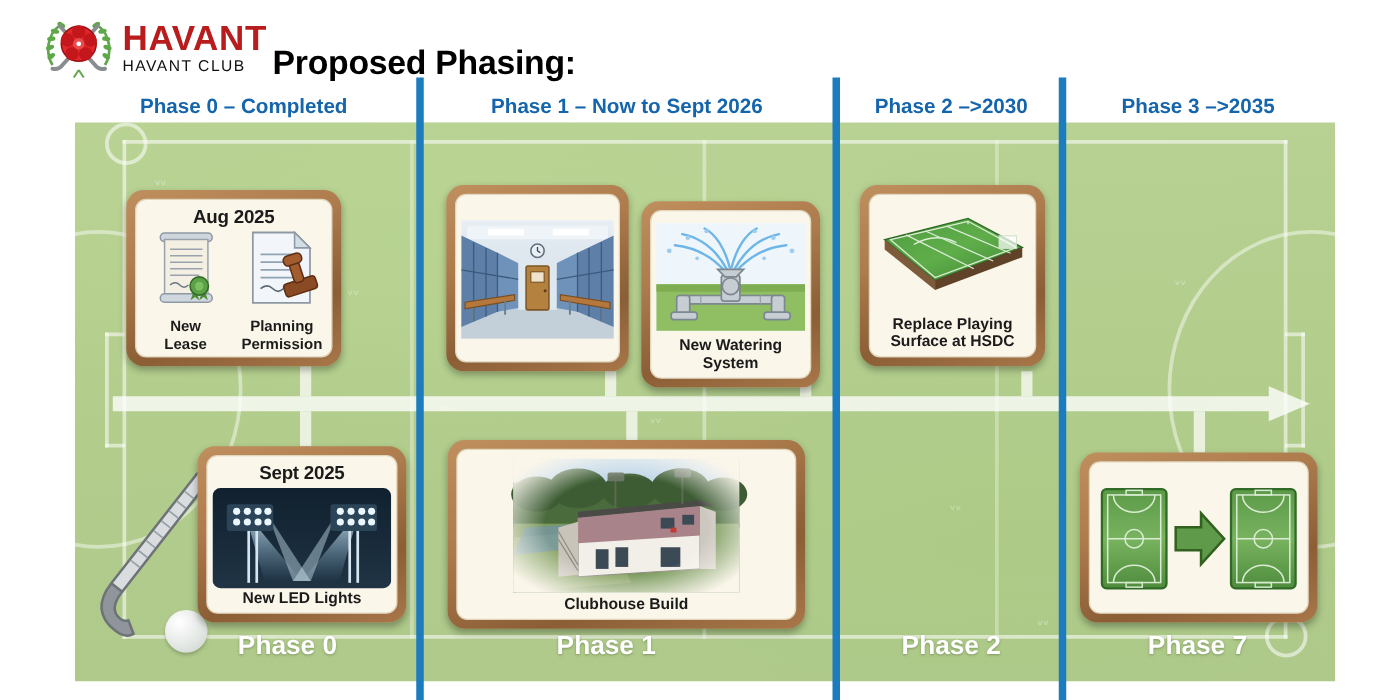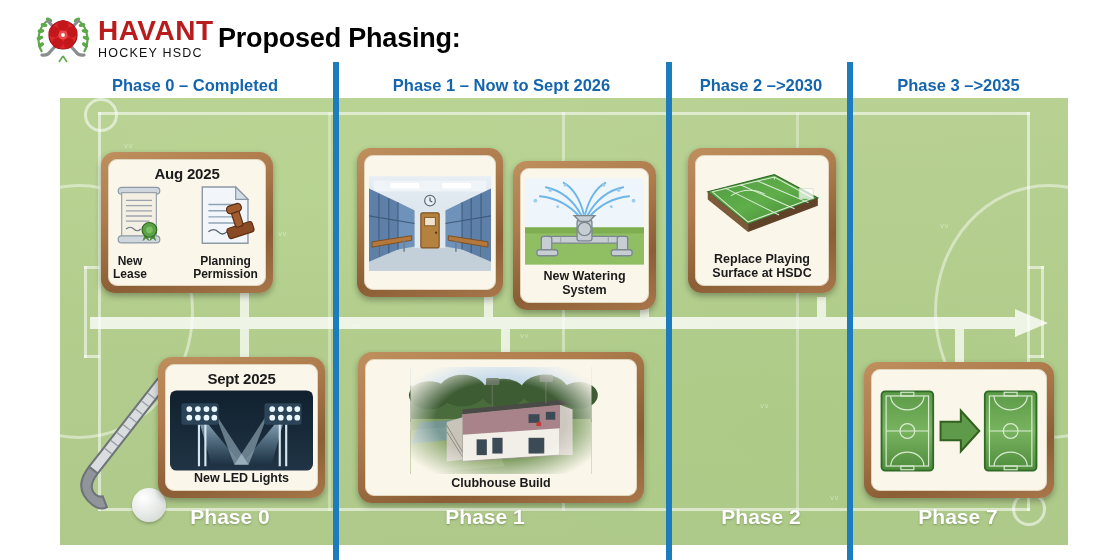--- a/index.html
+++ b/index.html
@@ -13,21 +13,21 @@
 
   
   #header { position: absolute; left:0; top:0; width:1119px; height:98px; }
 
   #logo-block { position:absolute; left:34px; top:12px; width:180px; height:52px; display:flex; align-items:center; gap:6px; }
   #logo-mark { width:58px; height:52px; position:relative; flex:none; }
   #logo-text { display:flex; flex-direction:column; justify-content:center; line-height:1; }
   #logo-name { font-size:28px; font-weight:bold; letter-spacing:0.5px; color:#b91c1c; }
   #logo-sub { font-size:12.5px; font-weight:normal; letter-spacing:1.2px; color:#111; margin-top:2px; }
 
-  #title { position:absolute; left:218px; top:23px; font-size:27px; font-weight:bold; color:#000; letter-spacing:-0.2px; }
+  #title { position:absolute; left:218px; top:35px; font-size:27px; font-weight:bold; color:#000; letter-spacing:-0.2px; }
 
   .phase-header {
     position:absolute; top:76px;
     font-size:16.5px; font-weight:bold; color:#1565ad;
     text-align:center; white-space:nowrap;
   }
 
   
   #pitch {
     position:absolute; left:60px; top:98px; width:1008px; height:447px;
@@ -120,21 +120,21 @@
               <circle cx="23.5" cy="31" r="5.4"></circle>
             <circle cx="20" cy="20" r="5.4"></circle>
           </g>
           <circle cx="29" cy="23" r="4.6" fill="#e84b4e"></circle>
           <circle cx="29" cy="23" r="1.9" fill="#ffffff"></circle>
         </g>
       </svg>
     </div>
     <div id="logo-text">
       <div id="logo-name">HAVANT</div>
-      <div id="logo-sub">HOCKEY HSDC</div>
+      <div id="logo-sub">HAVANT CLUB</div>
     </div>
   </div>
 
   <div id="title">Proposed Phasing:</div>
 </div>
 
 <div id="phase-header-layer">
     <div class="phase-header" style="left: 60px; width: 270px;">Phase 0 – Completed</div>
     <div class="phase-header" style="left: 339px; width: 325px;">Phase 1 – Now to Sept 2026</div>
     <div class="phase-header" style="left: 675px; width: 172px;">Phase 2 –&gt;2030</div>
@@ -212,21 +212,21 @@
   <div class="stem" style="left:180px; top:231px; height:28px;"></div>
   <div class="stem" style="left:441px; top:231px; height:23px;"></div>
   <div class="stem" style="left:895px; top:231px; height:33px;"></div>
 </div>
 
 <div id="cards-layer">
     <div class="card" style="left: 101px; top: 152px; width: 172px; height: 141px;">
       <div class="card-inner">
         <div class="card-date">Aug 2025</div>
         <div class="card-art" style="gap: 6px;">
-          <div style="display: flex; flex-direction: column; align-items: flex-start; flex: 1 1 0%;">
+          <div style="display: flex; flex-direction: column; align-items: center; flex: 1 1 0%;">
             <div><svg width="52" height="66" viewBox="0 0 60 74" preserveAspectRatio="xMidYMid meet">
     <rect x="6" y="4" width="48" height="8" rx="4" fill="#cfd6dd" stroke="#8d99a5" stroke-width="1.4"></rect>
     <rect x="10" y="10" width="40" height="52" fill="#f3efe2" stroke="#9aa3ad" stroke-width="1.4"></rect>
     <g stroke="#9aa3ad" stroke-width="1.5">
       <line x1="15" y1="19" x2="45" y2="19"></line>
                   <line x1="15" y1="25" x2="45" y2="25"></line>
       <line x1="15" y1="31" x2="45" y2="31"></line>
                   <line x1="15" y1="37" x2="45" y2="37"></line>
       <line x1="15" y1="43" x2="42" y2="43"></line>
                 </g>

